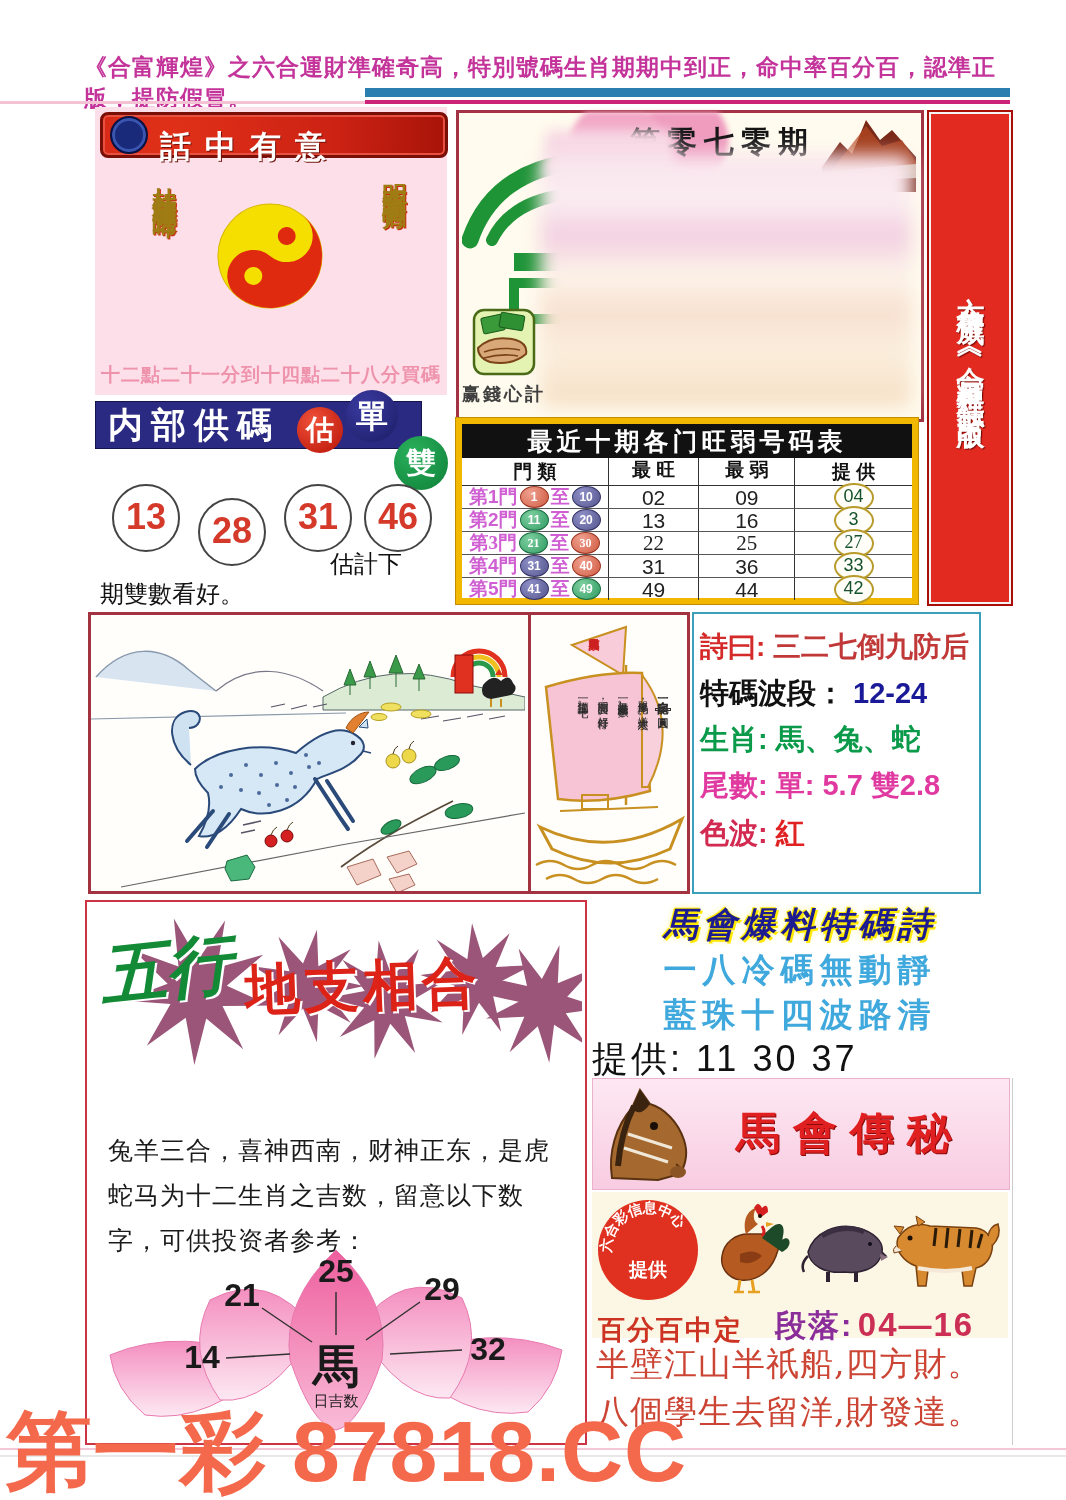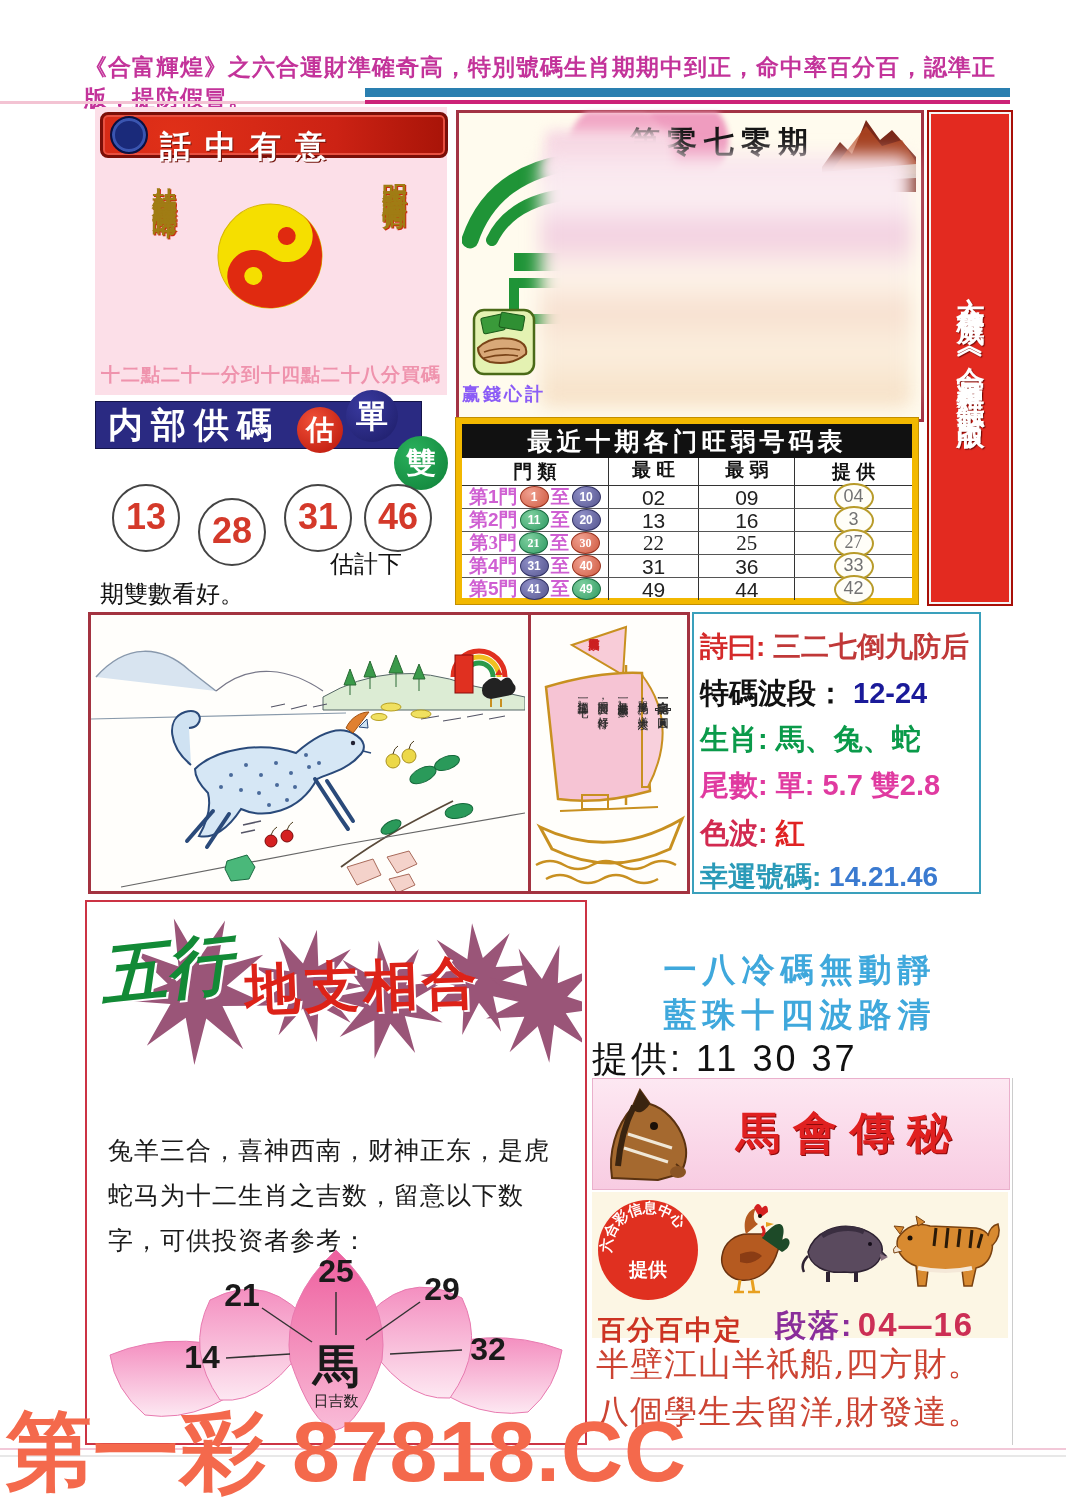--- a/index.html
+++ b/index.html
@@ -39,39 +39,39 @@
   .issue-title{left:630px;top:122px;width:280px;font-size:30px;font-weight:bold;color:#151515;letter-spacing:7px;}
   .blur1{left:540px;top:155px;width:372px;height:252px;border-radius:10px;background:
      linear-gradient(180deg,#f8e3ec 0%,#fbeef2 18%,#f2cfe0 32%,#fdf4ea 48%,#f7e0d0 62%,#fbeedd 78%,#f6dfc4 100%);
      filter:blur(9px);}
   .blur2{left:545px;top:130px;width:130px;height:48px;border-radius:8px;background:#f7d9e4;filter:blur(6px);}
   .pinkblob{left:560px;top:112px;width:190px;height:95px;background:
      radial-gradient(circle at 30% 40%, #f2a8c6 0 32%, transparent 36%),
      radial-gradient(circle at 65% 30%, #ef9cbf 0 30%, transparent 34%),
      radial-gradient(circle at 50% 75%, #f5b8d2 0 30%, transparent 34%);
      filter:blur(2px);}
-  .money-caption{left:462px;top:382px;width:82px;overflow:hidden;white-space:nowrap;font-size:18px;font-weight:bold;color:#8b5cf6;letter-spacing:3px;}
+  .money-caption{left:462px;top:382px;width:82px;overflow:hidden;white-space:nowrap;font-size:18px;font-weight:bold;color:#404040;letter-spacing:3px;}
 
   
   .goldframe{left:456px;top:418px;width:462px;height:186px;background:#ffffff;border:6px solid #f2b800;box-shadow:0 0 0 1px #c28e00, inset 0 0 0 1px #c28e00;box-sizing:border-box;}
   .tbl-band{left:462px;top:424px;width:450px;height:34px;background:#111111;color:#ffffff;font-size:25px;font-weight:bold;text-align:center;line-height:34px;letter-spacing:4px;}
   .trow{display:flex;align-items:center;}
   .c-gate{width:146px;display:flex;align-items:center;justify-content:center;gap:2px;border-right:1px solid #333;height:100%;}
   .c-wang{width:90px;text-align:center;border-right:1px solid #333;height:100%;line-height:23px;}
   .c-ruo{width:95px;text-align:center;border-right:1px solid #333;height:100%;line-height:23px;}
   .c-gong{width:117px;text-align:center;height:100%;display:flex;align-items:center;justify-content:center;}
   .thead span{font-size:19px;font-weight:bold;color:#111;}
   .gate-label{font-size:19px;font-weight:bold;color:#cf5fd2;}
   .zhi{font-size:19px;font-weight:bold;color:#cf5fd2;}
   .ball{display:inline-block;width:27px;height:20px;border-radius:50%;color:#fff;font-size:12px;font-weight:bold;text-align:center;line-height:20px;}
   .b-salmon{background:radial-gradient(circle at 35% 30%,#f0a090,#cf5a40);border:1px solid #9a3420;}
   .b-slate{background:radial-gradient(circle at 35% 30%,#9090c8,#55558e);border:1px solid #333366;}
   .b-green{background:radial-gradient(circle at 35% 30%,#7fd0a0,#2f9a62);border:1px solid #1a6a40;}
   .cellnum{font-size:21px;color:#222;}
-  .gong-ell{display:inline-block;width:36px;height:25px;border:2px solid #b89b2a;border-radius:50%;font-size:18px;color:#737373;text-align:center;line-height:23px;background:#fffef8;}
+  .gong-ell{display:inline-block;width:36px;height:25px;border:2px solid #b89b2a;border-radius:50%;font-size:18px;color:#14532d;text-align:center;line-height:23px;background:#fffef8;}
 
   
   .sidebar{left:927px;top:110px;width:82px;height:492px;background:#e32a20;border:2px solid #a80f08;box-shadow:inset 0 0 0 2px #f4f4f4;display:flex;align-items:center;justify-content:center;}
   .sidebar span{writing-mode:vertical-rl;text-orientation:mixed;color:#fff;font-size:28px;font-weight:bold;letter-spacing:7px;text-shadow:1px 1px 1px #7a0a06;}
 
   
   .midband{left:88px;top:612px;width:602px;height:282px;background:#fffefb;border:3px solid #a33340;box-sizing:border-box;}
   .middiv{left:528px;top:612px;width:3px;height:282px;background:#a33340;}
   .tipsbox{left:692px;top:612px;width:289px;height:282px;background:#ffffff;border:2px solid #3aa0bc;box-sizing:border-box;}
   .tiprow{position:absolute;left:700px;width:274px;white-space:nowrap;font-weight:bold;}
@@ -363,21 +363,20 @@
     <span>一注獨得三十七。</span>
   </div>
   <div class="abs middiv"></div>
 
   <div class="abs tipsbox"></div>
   <div class="tiprow" style="top:628px;font-size:28px;"><span style="color:#d42a2a;">詩曰:</span> <span style="color:#c03838;">三二七倒九防后</span></div>
   <div class="tiprow" style="top:674px;font-size:29px;"><span style="color:#111;">特碼波段：</span> <span style="color:#1a1a99;">12-24</span></div>
   <div class="tiprow" style="top:720px;font-size:29px;"><span style="color:#0a9a4a;">生肖:</span> <span style="color:#0a9a4a;">馬、兔、蛇</span></div>
   <div class="tiprow" style="top:766px;font-size:29px;"><span style="color:#e03aa0;">尾數:</span> <span style="color:#e03aa0;">單: 5.7 雙2.8</span></div>
   <div class="tiprow" style="top:814px;font-size:29px;"><span style="color:#d22a50;">色波:</span> <span style="color:#e02222;">紅</span></div>
-  <div class="tiprow" style="top:858px;font-size:28px;"><span style="color:#2a9ab8;">幸運號碼:</span> <span style="color:#3a7ad0;">14.21.46</span></div>
 
   <div class="abs blbox"></div>
   <svg class="abs" style="left:92px;top:908px;" width="490" height="165" viewBox="0 0 490 165">
     <defs>
       <path id="spike" d="M60,0 L22.6,8.2 L46,38.6 L12,20.8 L10.4,59.1 L-4.2,23.6 L-30,52 L-18.4,15.4 L-56.4,20.5 L-24,0 L-56.4,-20.5 L-18.4,-15.4 L-30,-52 L-4.2,-23.6 L10.4,-59.1 L12,-20.8 L46,-38.6 L22.6,-8.2 Z"></path>
     </defs>
     <g fill="#9a5578">
       <use href="#spike" transform="translate(105,82) scale(1.25) rotate(12)"></use>
       <use href="#spike" transform="translate(215,78) scale(0.95) rotate(40)"></use>
       <use href="#spike" transform="translate(295,92) scale(1.0) rotate(-18)"></use>
@@ -418,20 +417,21 @@
       <text x="246" y="42" font-size="32" font-weight="bold" text-anchor="middle">25</text>
       <text x="152" y="66" font-size="32" font-weight="bold" text-anchor="middle">21</text>
       <text x="352" y="60" font-size="32" font-weight="bold" text-anchor="middle">29</text>
       <text x="112" y="128" font-size="32" font-weight="bold" text-anchor="middle">14</text>
       <text x="398" y="120" font-size="32" font-weight="bold" text-anchor="middle">32</text>
       <text x="246" y="142" font-size="46" font-weight="bold" text-anchor="middle">馬</text>
       <text x="246" y="166" font-size="15" text-anchor="middle">日吉数</text>
     </g>
   </svg>
 
+  <div class="abs mp-title">馬會爆料特碼詩</div>
   <div class="abs mp-line" style="top:948px;">一八冷碼無動靜</div>
   <div class="abs mp-line" style="top:993px;">藍珠十四波路清</div>
   <div class="abs mp-supply">提供: 11 30 37</div>
 
   <div class="abs msbanner"></div>
   <svg class="abs" style="left:598px;top:1082px;" width="96" height="102" viewBox="0 0 96 102">
     <path d="M14,96 C10,70 18,44 34,26 L42,8 L52,22 C66,26 80,40 86,58 C90,70 88,82 82,92 L60,98 Z" fill="#a5692f" stroke="#5a3210" stroke-width="2"></path>
     <path d="M34,26 L42,8 L52,22 C46,30 40,34 34,26 Z" fill="#3a2410"></path>
     <path d="M36,24 C28,40 22,60 20,84" fill="none" stroke="#3a2410" stroke-width="6"></path>
     <circle cx="56" cy="44" r="4" fill="#1a1008"></circle>

